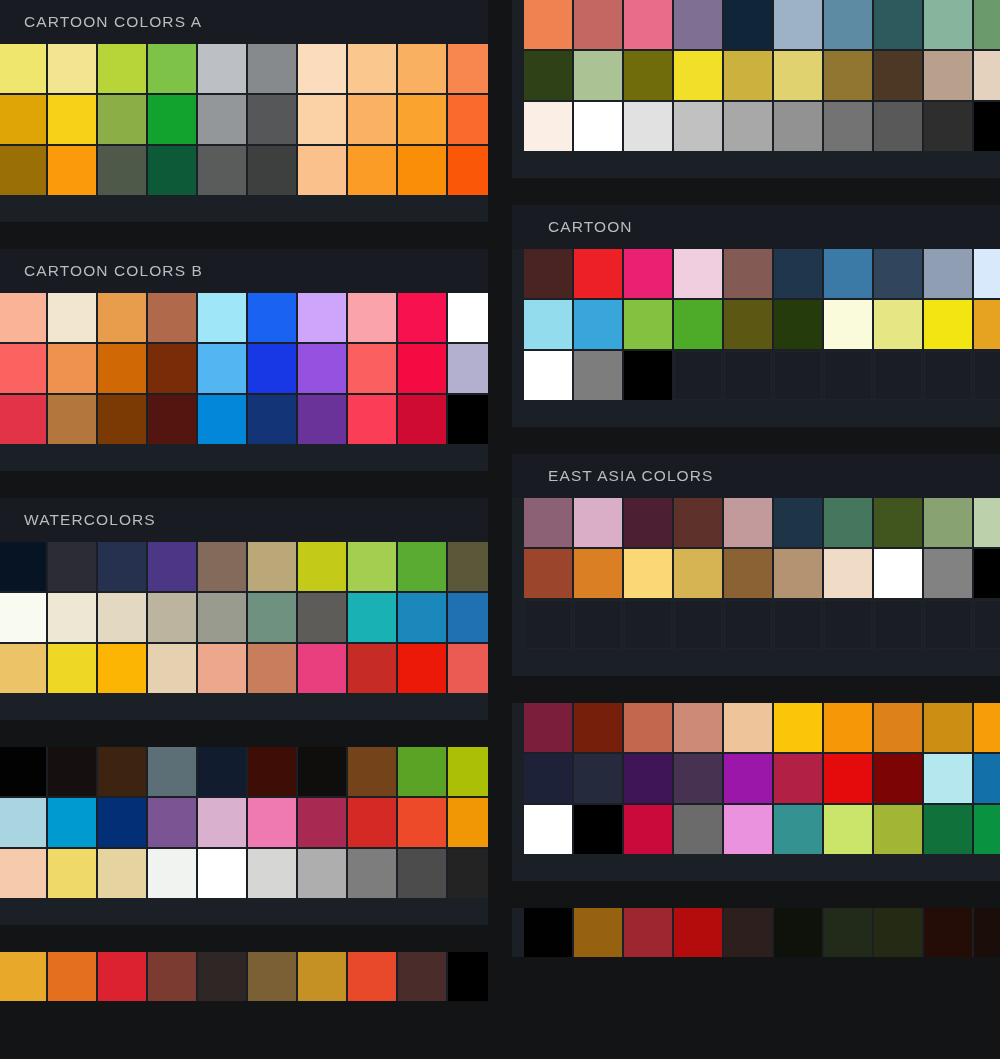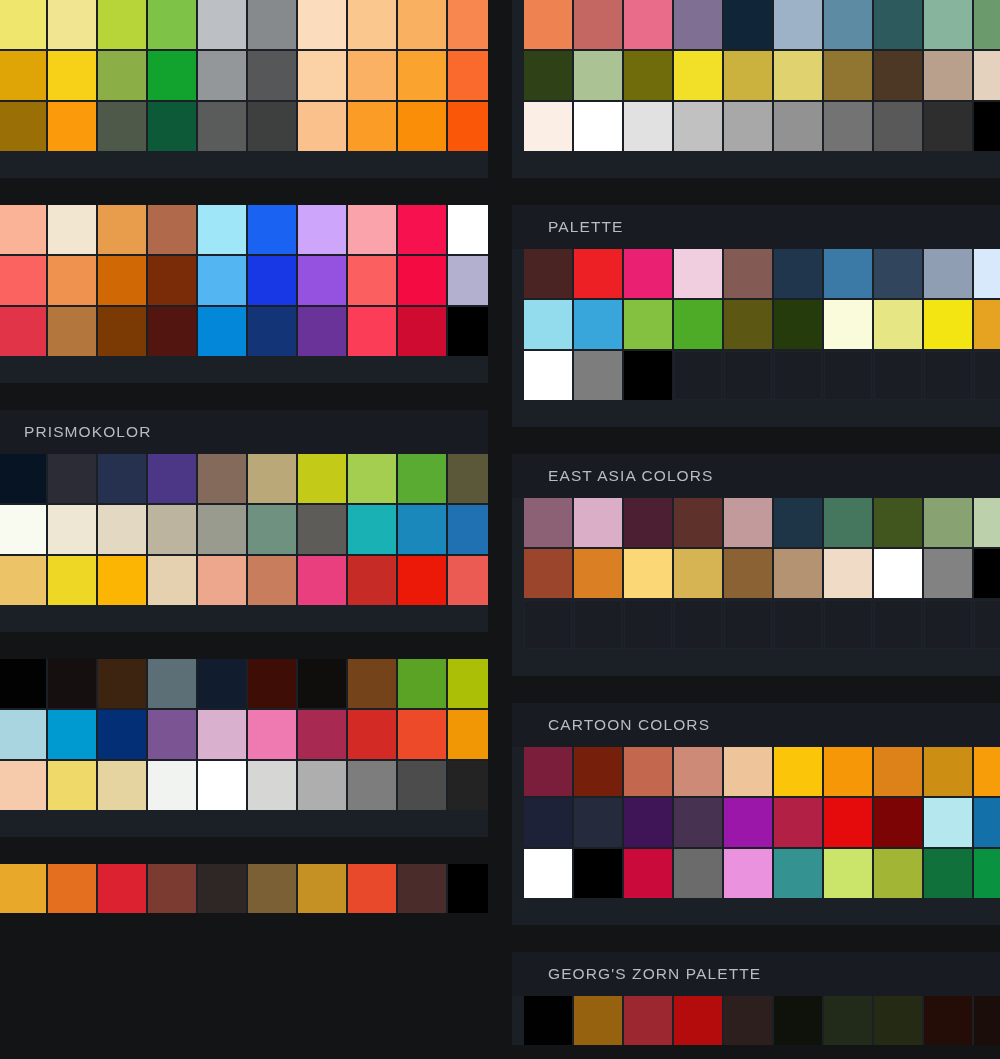--- a/index.html
+++ b/index.html
@@ -92,20 +92,21 @@
   .column.right .swatch-row { margin-left: 12px; }
   .panel-footer { height: 27px; background: #1b1f26; }
 </style>
 </head>
 <body>
 
 <div id="app">
 
   <div class="column left">
       <div class="palette-panel">
+        <div class="panel-header">CARTOON COLORS A</div>
         <div class="swatch-grid">
           <div class="swatch-row">
             <div class="swatch" title="#efe66e" style="background: rgb(239, 230, 110);"></div>
             <div class="swatch" title="#f2e591" style="background: rgb(242, 229, 145);"></div>
             <div class="swatch" title="#b7d439" style="background: rgb(183, 212, 57);"></div>
             <div class="swatch" title="#7ec347" style="background: rgb(126, 195, 71);"></div>
             <div class="swatch" title="#bcbfc4" style="background: rgb(188, 191, 196);"></div>
             <div class="swatch" title="#878a8c" style="background: rgb(135, 138, 140);"></div>
             <div class="swatch" title="#fbdcbd" style="background: rgb(251, 220, 189);"></div>
             <div class="swatch" title="#fac78f" style="background: rgb(250, 199, 143);"></div>
@@ -133,20 +134,21 @@
             <div class="swatch" title="#3e4040" style="background: rgb(62, 64, 64);"></div>
             <div class="swatch" title="#fbc18c" style="background: rgb(251, 193, 140);"></div>
             <div class="swatch" title="#fb9c26" style="background: rgb(251, 156, 38);"></div>
             <div class="swatch" title="#fb8e09" style="background: rgb(251, 142, 9);"></div>
             <div class="swatch" title="#fa5808" style="background: rgb(250, 88, 8);"></div>
           </div>
         </div>
         <div class="panel-footer"></div>
       </div>
       <div class="palette-panel">
+        <div class="panel-header">CARTOON COLORS B</div>
         <div class="swatch-grid">
           <div class="swatch-row">
             <div class="swatch" title="#fab396" style="background: rgb(250, 179, 150);"></div>
             <div class="swatch" title="#f3e6d0" style="background: rgb(243, 230, 208);"></div>
             <div class="swatch" title="#e89d4d" style="background: rgb(232, 157, 77);"></div>
             <div class="swatch" title="#b06a4b" style="background: rgb(176, 106, 75);"></div>
             <div class="swatch" title="#9fe6f9" style="background: rgb(159, 230, 249);"></div>
             <div class="swatch" title="#1a62f1" style="background: rgb(26, 98, 241);"></div>
             <div class="swatch" title="#cda6fb" style="background: rgb(205, 166, 251);"></div>
             <div class="swatch" title="#fba3ab" style="background: rgb(251, 163, 171);"></div>
@@ -174,21 +176,21 @@
             <div class="swatch" title="#143478" style="background: rgb(20, 52, 120);"></div>
             <div class="swatch" title="#6a3399" style="background: rgb(106, 51, 153);"></div>
             <div class="swatch" title="#fb3d58" style="background: rgb(251, 61, 88);"></div>
             <div class="swatch" title="#cf0b32" style="background: rgb(207, 11, 50);"></div>
             <div class="swatch" title="#000000" style="background: rgb(0, 0, 0);"></div>
           </div>
         </div>
         <div class="panel-footer"></div>
       </div>
       <div class="palette-panel">
-        <div class="panel-header">PRISMOKOLOR</div>
+        <div class="panel-header">WATERCOLORS</div>
         <div class="swatch-grid">
           <div class="swatch-row">
             <div class="swatch" title="#071424" style="background: rgb(7, 20, 36);"></div>
             <div class="swatch" title="#2b2c36" style="background: rgb(43, 44, 54);"></div>
             <div class="swatch" title="#26314f" style="background: rgb(38, 49, 79);"></div>
             <div class="swatch" title="#4c3686" style="background: rgb(76, 54, 134);"></div>
             <div class="swatch" title="#836a5b" style="background: rgb(131, 106, 91);"></div>
             <div class="swatch" title="#bba878" style="background: rgb(187, 168, 120);"></div>
             <div class="swatch" title="#c3cb18" style="background: rgb(195, 203, 24);"></div>
             <div class="swatch" title="#a4ce50" style="background: rgb(164, 206, 80);"></div>
@@ -317,21 +319,21 @@
             <div class="swatch" title="#929292" style="background: rgb(146, 146, 146);"></div>
             <div class="swatch" title="#737373" style="background: rgb(115, 115, 115);"></div>
             <div class="swatch" title="#595959" style="background: rgb(89, 89, 89);"></div>
             <div class="swatch" title="#2e2e2e" style="background: rgb(46, 46, 46);"></div>
             <div class="swatch" title="#000000" style="background: rgb(0, 0, 0);"></div>
           </div>
         </div>
         <div class="panel-footer"></div>
       </div>
       <div class="palette-panel">
-        <div class="panel-header">PALETTE</div>
+        <div class="panel-header">CARTOON</div>
         <div class="swatch-grid">
           <div class="swatch-row">
             <div class="swatch" title="#492422" style="background: rgb(73, 36, 34);"></div>
             <div class="swatch" title="#ed2026" style="background: rgb(237, 32, 38);"></div>
             <div class="swatch" title="#ea2072" style="background: rgb(234, 32, 114);"></div>
             <div class="swatch" title="#f1cedf" style="background: rgb(241, 206, 223);"></div>
             <div class="swatch" title="#845a55" style="background: rgb(132, 90, 85);"></div>
             <div class="swatch" title="#1f364c" style="background: rgb(31, 54, 76);"></div>
             <div class="swatch" title="#3b7aa7" style="background: rgb(59, 122, 167);"></div>
             <div class="swatch" title="#31465c" style="background: rgb(49, 70, 92);"></div>
@@ -401,21 +403,20 @@
             <div class="swatch empty"></div>
             <div class="swatch empty"></div>
             <div class="swatch empty"></div>
             <div class="swatch empty"></div>
             <div class="swatch empty"></div>
           </div>
         </div>
         <div class="panel-footer"></div>
       </div>
       <div class="palette-panel">
-        <div class="panel-header">CARTOON COLORS</div>
         <div class="swatch-grid">
           <div class="swatch-row">
             <div class="swatch" title="#7a1e3c" style="background: rgb(122, 30, 60);"></div>
             <div class="swatch" title="#76200b" style="background: rgb(118, 32, 11);"></div>
             <div class="swatch" title="#c3674f" style="background: rgb(195, 103, 79);"></div>
             <div class="swatch" title="#cc8a77" style="background: rgb(204, 138, 119);"></div>
             <div class="swatch" title="#eec49a" style="background: rgb(238, 196, 154);"></div>
             <div class="swatch" title="#fbc60a" style="background: rgb(251, 198, 10);"></div>
             <div class="swatch" title="#f69707" style="background: rgb(246, 151, 7);"></div>
             <div class="swatch" title="#dd8119" style="background: rgb(221, 129, 25);"></div>
@@ -443,21 +444,20 @@
             <div class="swatch" title="#349291" style="background: rgb(52, 146, 145);"></div>
             <div class="swatch" title="#cbe56b" style="background: rgb(203, 229, 107);"></div>
             <div class="swatch" title="#a2b535" style="background: rgb(162, 181, 53);"></div>
             <div class="swatch" title="#11713a" style="background: rgb(17, 113, 58);"></div>
             <div class="swatch" title="#099340" style="background: rgb(9, 147, 64);"></div>
           </div>
         </div>
         <div class="panel-footer"></div>
       </div>
       <div class="palette-panel">
-        <div class="panel-header">GEORG'S ZORN PALETTE</div>
         <div class="swatch-grid">
           <div class="swatch-row">
             <div class="swatch" title="#010101" style="background: rgb(1, 1, 1);"></div>
             <div class="swatch" title="#96620f" style="background: rgb(150, 98, 15);"></div>
             <div class="swatch" title="#9c2730" style="background: rgb(156, 39, 48);"></div>
             <div class="swatch" title="#b40b0d" style="background: rgb(180, 11, 13);"></div>
             <div class="swatch" title="#2d1f1e" style="background: rgb(45, 31, 30);"></div>
             <div class="swatch" title="#0e120a" style="background: rgb(14, 18, 10);"></div>
             <div class="swatch" title="#222b1a" style="background: rgb(34, 43, 26);"></div>
             <div class="swatch" title="#252a14" style="background: rgb(37, 42, 20);"></div>

